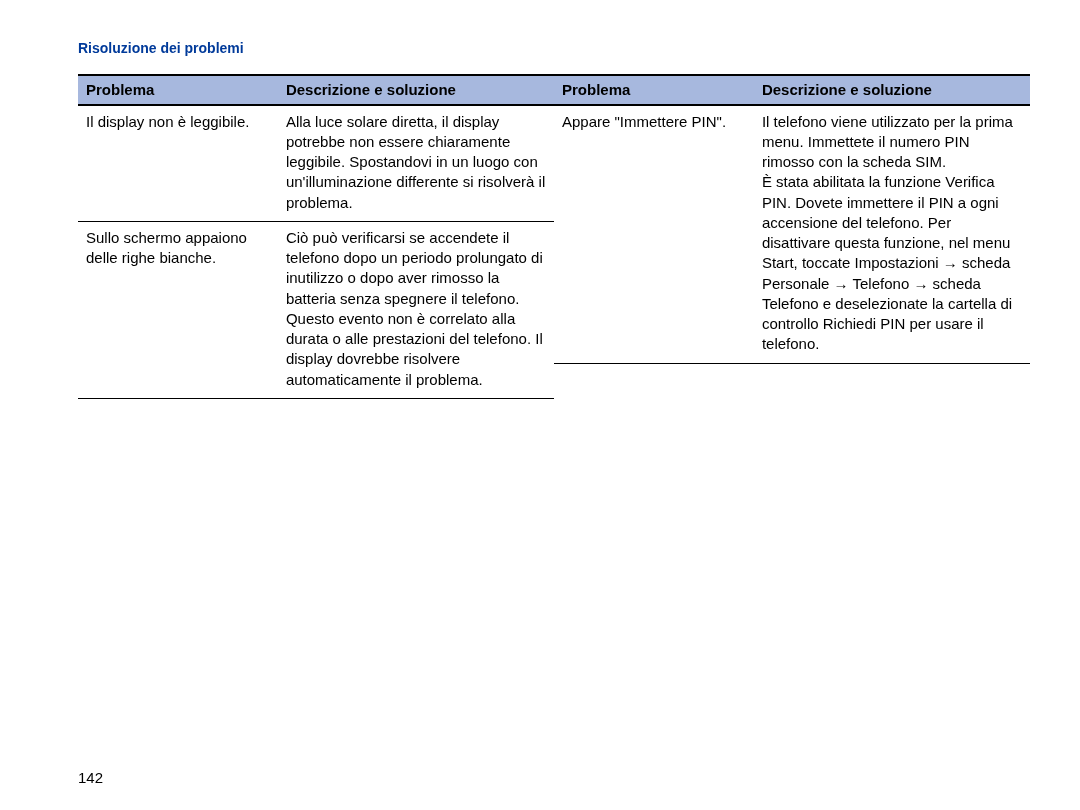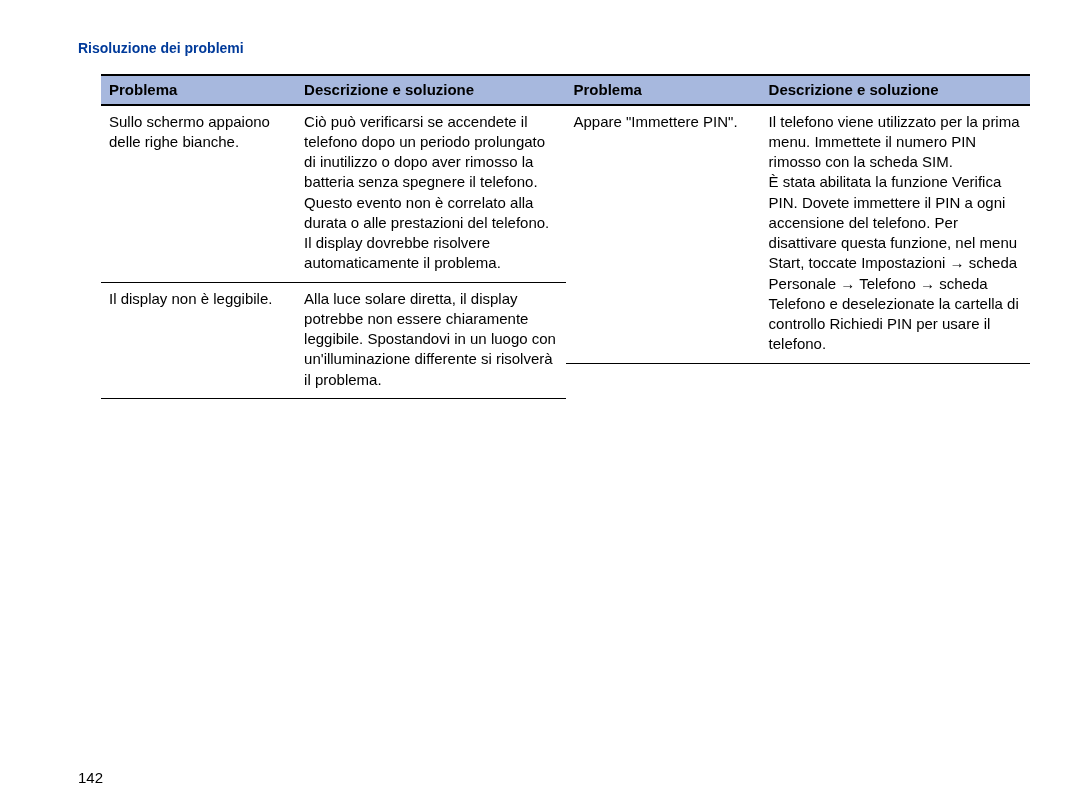--- a/index.html
+++ b/index.html
@@ -22,21 +22,20 @@
     border-radius: 27px;
   }
   .section-title {
     color: #003a9a;
     font-weight: bold;
     font-size: 14px;
     margin-bottom: 18px;
   }
   .columns {
     display: flex;
-    margin-left: 23px;
   }
   .col {
     flex: 1;
     min-width: 0;
   }
   table.trouble {
     border-collapse: collapse;
     width: 100%;
     table-layout: fixed;
   }
@@ -86,26 +85,26 @@
             <col class="sol">
           </colgroup>
         <thead>
           <tr>
             <th>Problema</th>
             <th>Descrizione e soluzione</th>
           </tr>
         </thead>
         <tbody>
           <tr>
+            <td>Il display non è leggibile.</td>
+            <td>Alla luce solare diretta, il display potrebbe non essere chiaramente leggibile. Spostandovi in un luogo con un'illuminazione differente si risolverà il problema.</td>
+          </tr>
+          <tr>
             <td>Sullo schermo appaiono delle righe bianche.</td>
             <td>Ciò può verificarsi se accendete il telefono dopo un periodo prolungato di inutilizzo o dopo aver rimosso la batteria senza spegnere il telefono. Questo evento non è correlato alla durata o alle prestazioni del telefono. Il display dovrebbe risolvere automaticamente il problema.</td>
-          </tr>
-          <tr>
-            <td>Il display non è leggibile.</td>
-            <td>Alla luce solare diretta, il display potrebbe non essere chiaramente leggibile. Spostandovi in un luogo con un'illuminazione differente si risolverà il problema.</td>
           </tr>
         </tbody>
       </table>
     </div>
 
     <div class="col">
       <table class="trouble">
         <colgroup>
             <col class="prob">
             <col class="sol">

